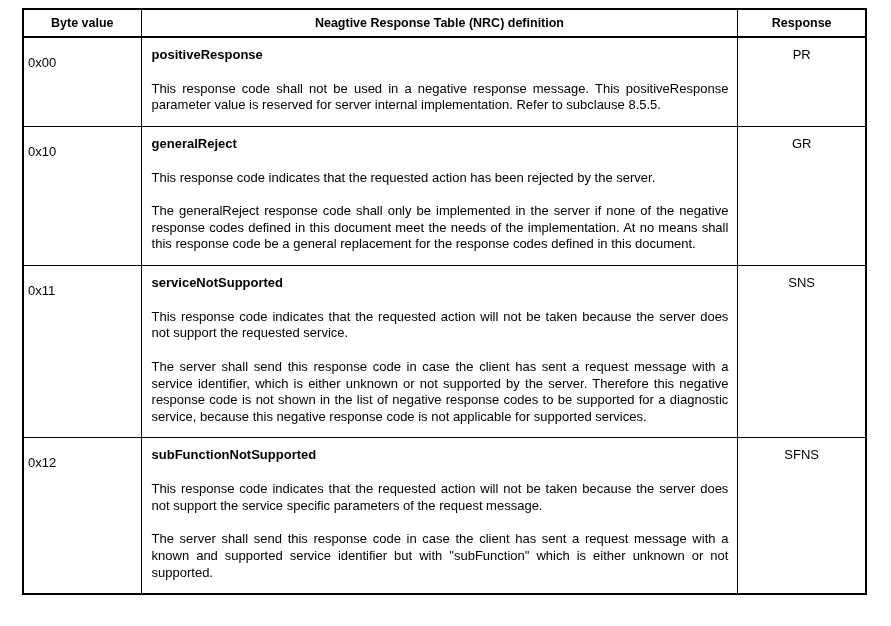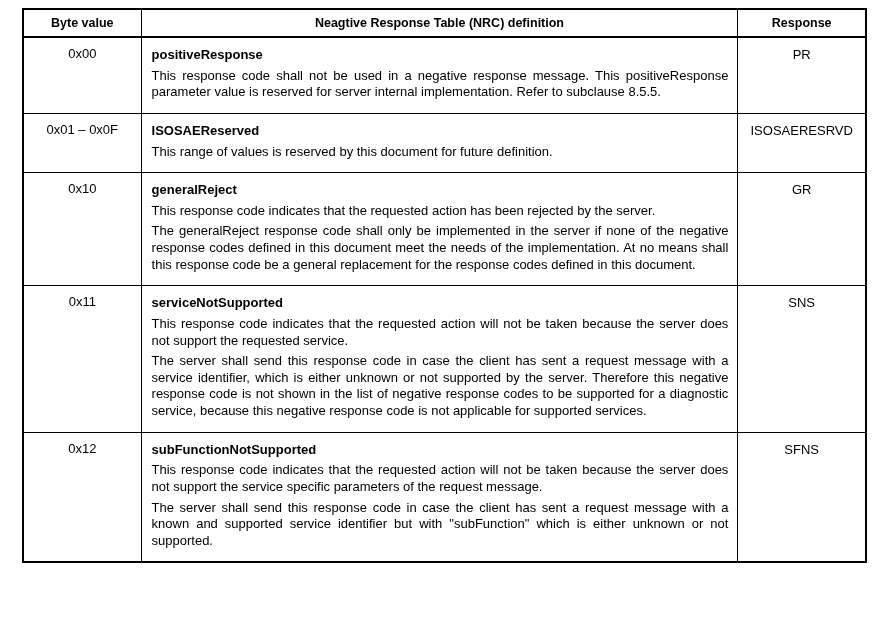--- a/index.html
+++ b/index.html
@@ -41,36 +41,35 @@
   .nrc-table td {
     border: 1px solid #000;
     vertical-align: top;
     font-size: 13px;
     line-height: 1.28;
   }
   th.col-byte, td.byte-cell { width: 108px; margin-top: 12px; }
   th.col-def,  td.def-cell  { width: 585px; }
   th.col-mne,  td.mnemonic-cell { width: 118px; }
   td.byte-cell {
-    text-align: center;
-    padding: 8px 4px;
+    padding: 17px 4px;
   }
   td.def-cell {
     padding: 8px 9px 12px 10px;
   }
   td.mnemonic-cell {
     text-align: center;
     padding: 9px 4px;
   }
   .nrc-name {
     font-weight: bold;
     margin: 1px 0 0 0;
   }
   .nrc-para {
-    margin: 4px 0 0 0;
+    margin: 17px 0 0 0;
     text-align: justify;
   }
   .watermark {
     position: absolute;
     right: 28px;
     bottom: 6px;
     color: #9e9ea4;
     font-size: 14.5px;
     letter-spacing: 0.3px;
   }
@@ -91,28 +90,20 @@
     <tbody>
         <tr>
           <td class="byte-cell">0x00</td>
           <td class="def-cell">
             <div class="nrc-name">positiveResponse</div>
             <p class="nrc-para">This response code shall not be used in a negative response message. This positiveResponse parameter value is reserved for server internal implementation. Refer to subclause 8.5.5.</p>
           </td>
           <td class="mnemonic-cell">PR</td>
         </tr>
         <tr>
-          <td class="byte-cell">0x01 – 0x0F</td>
-          <td class="def-cell">
-            <div class="nrc-name">ISOSAEReserved</div>
-            <p class="nrc-para">This range of values is reserved by this document for future definition.</p>
-          </td>
-          <td class="mnemonic-cell">ISOSAERESRVD</td>
-        </tr>
-        <tr>
           <td class="byte-cell">0x10</td>
           <td class="def-cell">
             <div class="nrc-name">generalReject</div>
             <p class="nrc-para">This response code indicates that the requested action has been rejected by the server.</p>
             <p class="nrc-para">The generalReject response code shall only be implemented in the server if none of the negative response codes defined in this document meet the needs of the implementation. At no means shall this response code be a general replacement for the response codes defined in this document.</p>
           </td>
           <td class="mnemonic-cell">GR</td>
         </tr>
         <tr>
           <td class="byte-cell">0x11</td>

